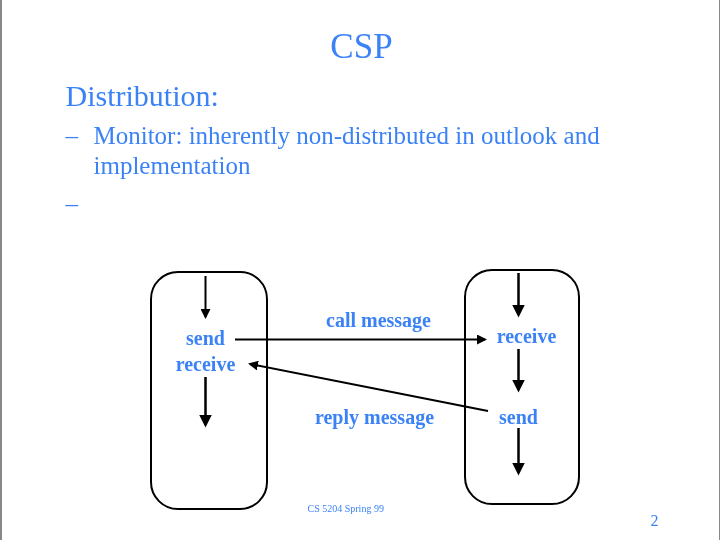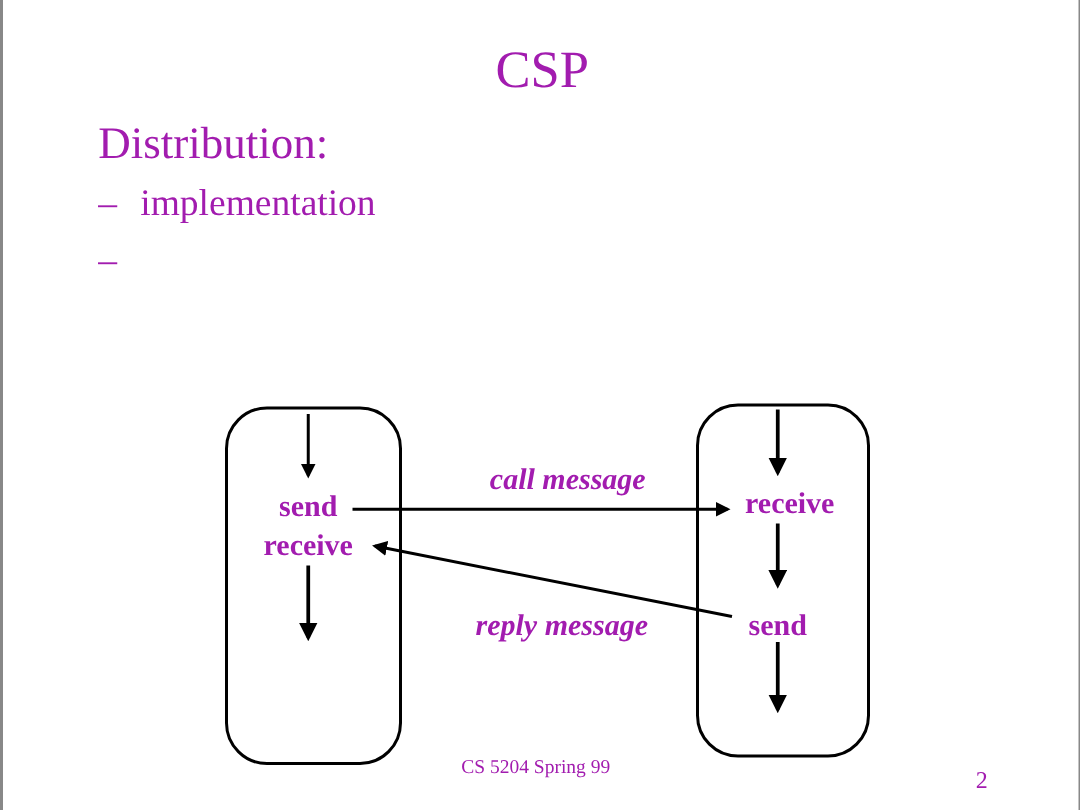--- a/index.html
+++ b/index.html
@@ -1,20 +1,20 @@
 <!DOCTYPE html>
 <html><head>
 <meta charset="utf-8">
 <style>
   html,body { margin:0; padding:0; background:#888; }
   #slide {
     position: relative;
     width: 717px; height: 540px;
     background: #ffffff;
-    color: #a21caf;
+    color: #3b82f6;
     font-family: "Liberation Serif", serif;
     overflow: hidden;
     margin: 0 auto;
   }
   .abs { position: absolute; }
 
   #slide-title {
     top: 29px; left: 0; width: 720px;
     text-align: center;
     font-size: 35px; line-height: 1;
@@ -43,51 +43,52 @@
 
   #arrows-layer { position: absolute; left: 0; top: 0; width: 720px; height: 540px; }
 
   .diagram-label {
     position: absolute;
     font-weight: bold;
     font-size: 20px; line-height: 1;
     transform: translateX(-50%);
     white-space: pre;
   }
-  .msg-label { font-style: italic; }
+  .msg-label { }
 
   #send-left      { left: 204px; top: 328px; }
   #receive-left   { left: 204px; top: 354px; }
   #receive-right  { left: 525px; top: 326px; }
   #send-right     { left: 517px; top: 407px; }
   #call-message-label  { left: 377px; top: 310px; }
   #reply-message-label { left: 373px; top: 407px; }
 
   #footer-course {
     left: 306px; top: 504px;
-    font-size: 13px; line-height: 1;
+    font-size: 10px; line-height: 1;
   }
   #page-number {
     left: 649px; top: 513px;
     font-size: 16px; line-height: 1;
   }
 </style>
 </head>
 <body>
 
 <div id="slide">
 
   <div class="abs" id="slide-title">CSP</div>
 
   <div class="abs" id="section-heading">Distribution:</div>
 
   <div class="abs" id="bullet-list">
     <div class="bullet">
       <span class="bullet-marker">–</span>
       <div class="bullet-lines">
+        <div class="bullet-line">Monitor: inherently non-distributed in outlook and</div>
         <div class="bullet-line">implementation</div>
       </div>
     </div>
     <div class="bullet">
       <span class="bullet-marker">–</span>
       <div class="bullet-lines">
       </div>
     </div>
   </div>
 

